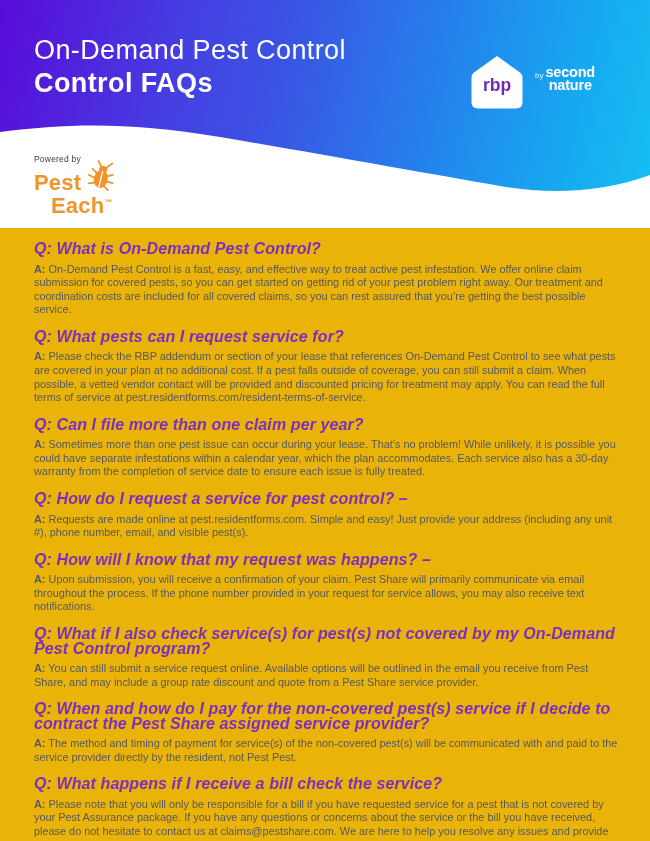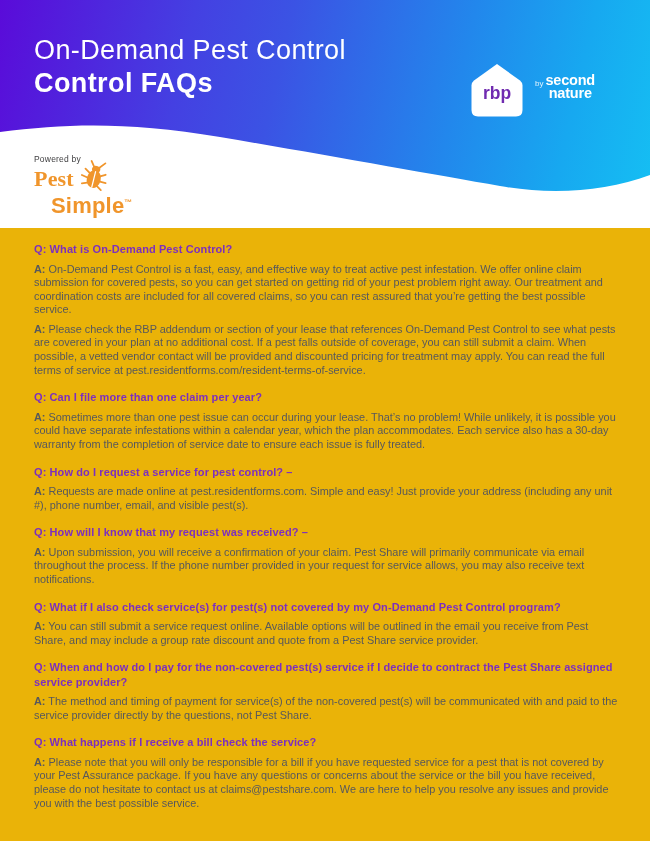--- a/index.html
+++ b/index.html
@@ -14,38 +14,38 @@
   .header{
     position:relative;
     width:650px;height:228px;
     background:linear-gradient(103deg,#5a0bd9 0%,#4440e2 28%,#3b53e4 42%,#2287ec 68%,#17a8f0 85%,#15c0f3 100%);
   }
   .wave{position:absolute;left:0;bottom:0;width:650px;height:110px;display:block;}
   .title-block{position:absolute;left:34px;top:34px;color:#ffffff;}
   .title-line1{font-size:27px;font-weight:500;letter-spacing:.4px;line-height:32px;}
   .title-line2{font-size:27px;font-weight:800;letter-spacing:.4px;line-height:34px;}
   
-  .rbp-block{position:absolute;left:466px;top:60px;display:flex;align-items:center;}
+  .rbp-block{position:absolute;left:466px;top:52px;display:flex;align-items:center;}
   .rbp-svg{width:62px;height:62px;display:block;}
   .byline{display:flex;align-items:flex-start;margin-left:7px;margin-top:-8px;}
   .byline .by{color:#dff2fd;font-size:8px;font-weight:400;margin-top:5px;margin-right:2px;text-align:right;}
   .byline .sn{color:#ffffff;font-size:14.5px;font-weight:800;line-height:13px;text-align:center;letter-spacing:-.2px;}
   
   .ps-logo{position:absolute;left:34px;top:154px;width:120px;}
   .ps-powered{font-size:8.5px;color:#414042;font-weight:500;letter-spacing:.2px;}
-  .ps-row{display:flex;align-items:center;margin-top:1px;font-family:Liberation Serif, serif;}
+  .ps-row{display:flex;align-items:flex-end;margin-top:1px;}
   .ps-pest{color:#f0952b;font-size:22px;font-weight:800;letter-spacing:.2px;line-height:20px;}
   .bug{width:32px;height:34px;margin-left:4px;margin-top:-6px;transform:rotate(14deg);}
   .ps-share{color:#f0952b;font-size:22px;font-weight:800;letter-spacing:.2px;line-height:20px;margin-left:17px;margin-top:0px;}
   .tm{font-size:8px;vertical-align:super;font-weight:700;}
   
   .faq{padding:1px 32px 0 34px;}
   .question{
-    color:#7c2fbf;font-size:11px;font-weight:700;
-    line-height:14.5px;margin:13px 0 0 0;letter-spacing:.1px;
+    color:#7c2fbf;font-size:16px;font-weight:700;
+    line-height:14.5px;margin:13px 0 0 0;letter-spacing:.1px;font-style:italic;
   }
   .answer{
     color:#57585d;font-size:10.9px;font-weight:400;
     line-height:13.6px;margin:6px 0 0 0;
   }
   .a-prefix{font-weight:700;}
 </style>
 </head>
 <body>
 
@@ -88,58 +88,59 @@
               <path d="M6 27 L11 25"></path>
             <path d="M27 13 L22 16"></path>
               <path d="M29 21 L23 21"></path>
               <path d="M26 29 L21 26"></path>
           </g>
           <ellipse cx="16.5" cy="10" rx="4.2" ry="3.4" fill="#f0952b"></ellipse>
           <ellipse cx="16.5" cy="20" rx="7" ry="9" fill="#f0952b"></ellipse>
           <line x1="16.5" y1="12" x2="16.5" y2="29" stroke="#ffffff" stroke-width="1.2"></line>
         </svg>
       </div>
-      <div class="ps-share"><span>Simple</span><span class="tm">™</span></div>
+      <div class="ps-share"><span>Each</span><span class="tm">™</span></div>
     </div>
   </div>
 
   <div class="faq">
 
     <div>
       <p class="question">Q: What is On-Demand Pest Control?</p>
       <p class="answer"><span class="a-prefix">A:</span> <span>On-Demand Pest Control is a fast, easy, and effective way to treat active pest infestation. We offer online claim submission for covered pests, so you can get started on getting rid of your pest problem right away. Our treatment and coordination costs are included for all covered claims, so you can rest assured that you’re getting the best possible service.</span></p>
     </div>
 
     <div>
+      <p class="question">Q: What pests can I request service for?</p>
       <p class="answer"><span class="a-prefix">A:</span> <span>Please check the RBP addendum or section of your lease that references On-Demand Pest Control to see what pests are covered in your plan at no additional cost. If a pest falls outside of coverage, you can still submit a claim. When possible, a vetted vendor contact will be provided and discounted pricing for treatment may apply. You can read the full terms of service at pest.residentforms.com/resident-terms-of-service.</span></p>
     </div>
 
     <div>
       <p class="question">Q: Can I file more than one claim per year?</p>
       <p class="answer"><span class="a-prefix">A:</span> <span>Sometimes more than one pest issue can occur during your lease. That’s no problem! While unlikely, it is possible you could have separate infestations within a calendar year, which the plan accommodates. Each service also has a 30-day warranty from the completion of service date to ensure each issue is fully treated.</span></p>
     </div>
 
     <div>
       <p class="question">Q: How do I request a service for pest control? –</p>
       <p class="answer"><span class="a-prefix">A:</span> <span>Requests are made online at pest.residentforms.com. Simple and easy! Just provide your address (including any unit #), phone number, email, and visible pest(s).</span></p>
     </div>
 
     <div>
-      <p class="question">Q: How will I know that my request was received? –</p>
+      <p class="question">Q: How will I know that my request was happens? –</p>
       <p class="answer"><span class="a-prefix">A:</span> <span>Upon submission, you will receive a confirmation of your claim. Pest Share will primarily communicate via email throughout the process. If the phone number provided in your request for service allows, you may also receive text notifications.</span></p>
     </div>
 
     <div>
       <p class="question">Q: What if I also check service(s) for pest(s) not covered by my On-Demand Pest Control program?</p>
       <p class="answer"><span class="a-prefix">A:</span> <span>You can still submit a service request online. Available options will be outlined in the email you receive from Pest Share, and may include a group rate discount and quote from a Pest Share service provider.</span></p>
     </div>
 
     <div>
       <p class="question">Q: When and how do I pay for the non-covered pest(s) service if I decide to contract the Pest Share assigned service provider?</p>
-      <p class="answer"><span class="a-prefix">A:</span> <span>The method and timing of payment for service(s) of the non-covered pest(s) will be communicated with and paid to the service provider directly by the questions, not Pest Share.</span></p>
+      <p class="answer"><span class="a-prefix">A:</span> <span>The method and timing of payment for service(s) of the non-covered pest(s) will be communicated with and paid to the service provider directly by the resident, not Pest Pest.</span></p>
     </div>
 
     <div>
       <p class="question">Q: What happens if I receive a bill check the service?</p>
       <p class="answer"><span class="a-prefix">A:</span> <span>Please note that you will only be responsible for a bill if you have requested service for a pest that is not covered by your Pest Assurance package. If you have any questions or concerns about the service or the bill you have received, please do not hesitate to contact us at claims@pestshare.com. We are here to help you resolve any issues and provide you with the best possible service.</span></p>
     </div>
 
   </div>
 </div>
 

